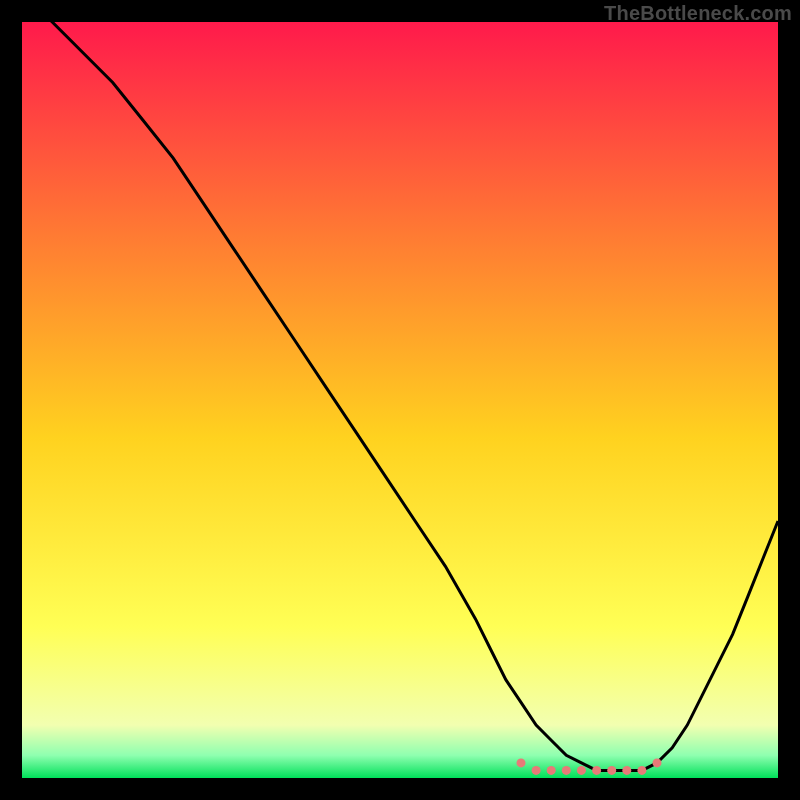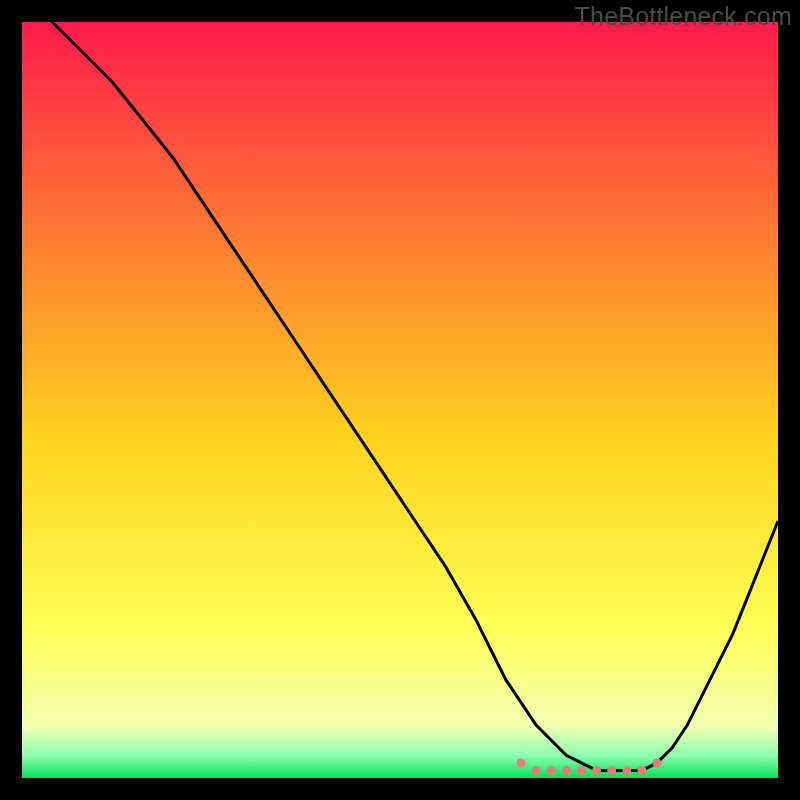--- a/index.html
+++ b/index.html
@@ -16,22 +16,22 @@
     left: 22px;
     top: 22px;
     width: 756px;
     height: 756px;
     background: #000;
   }
   .watermark {
     position: absolute;
     top: 2px;
     right: 8px;
-    font-size: 25px;
-    font-weight: 400;
+    font-size: 20px;
+    font-weight: 700;
     color: #4a4a4a;
     letter-spacing: 0.2px;
     z-index: 10;
   }
   svg {
     display: block;
   }
 </style>
 </head>
 <body>

